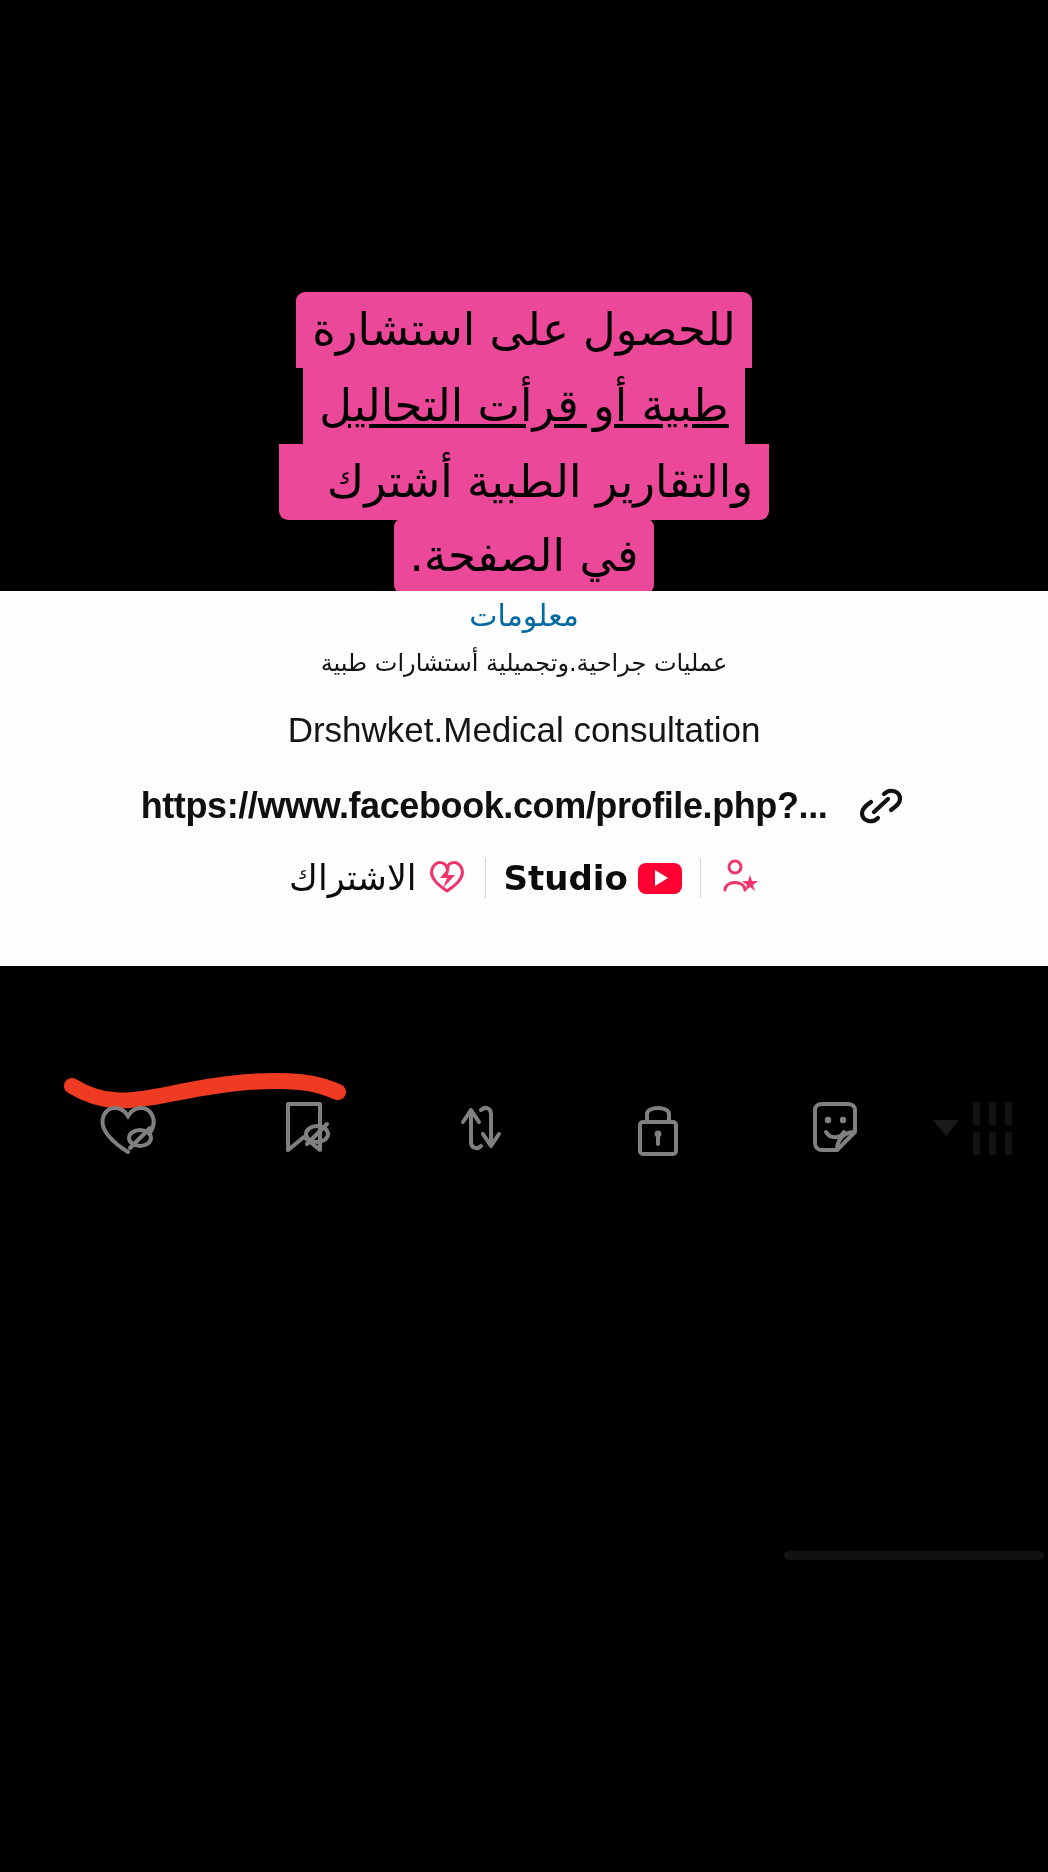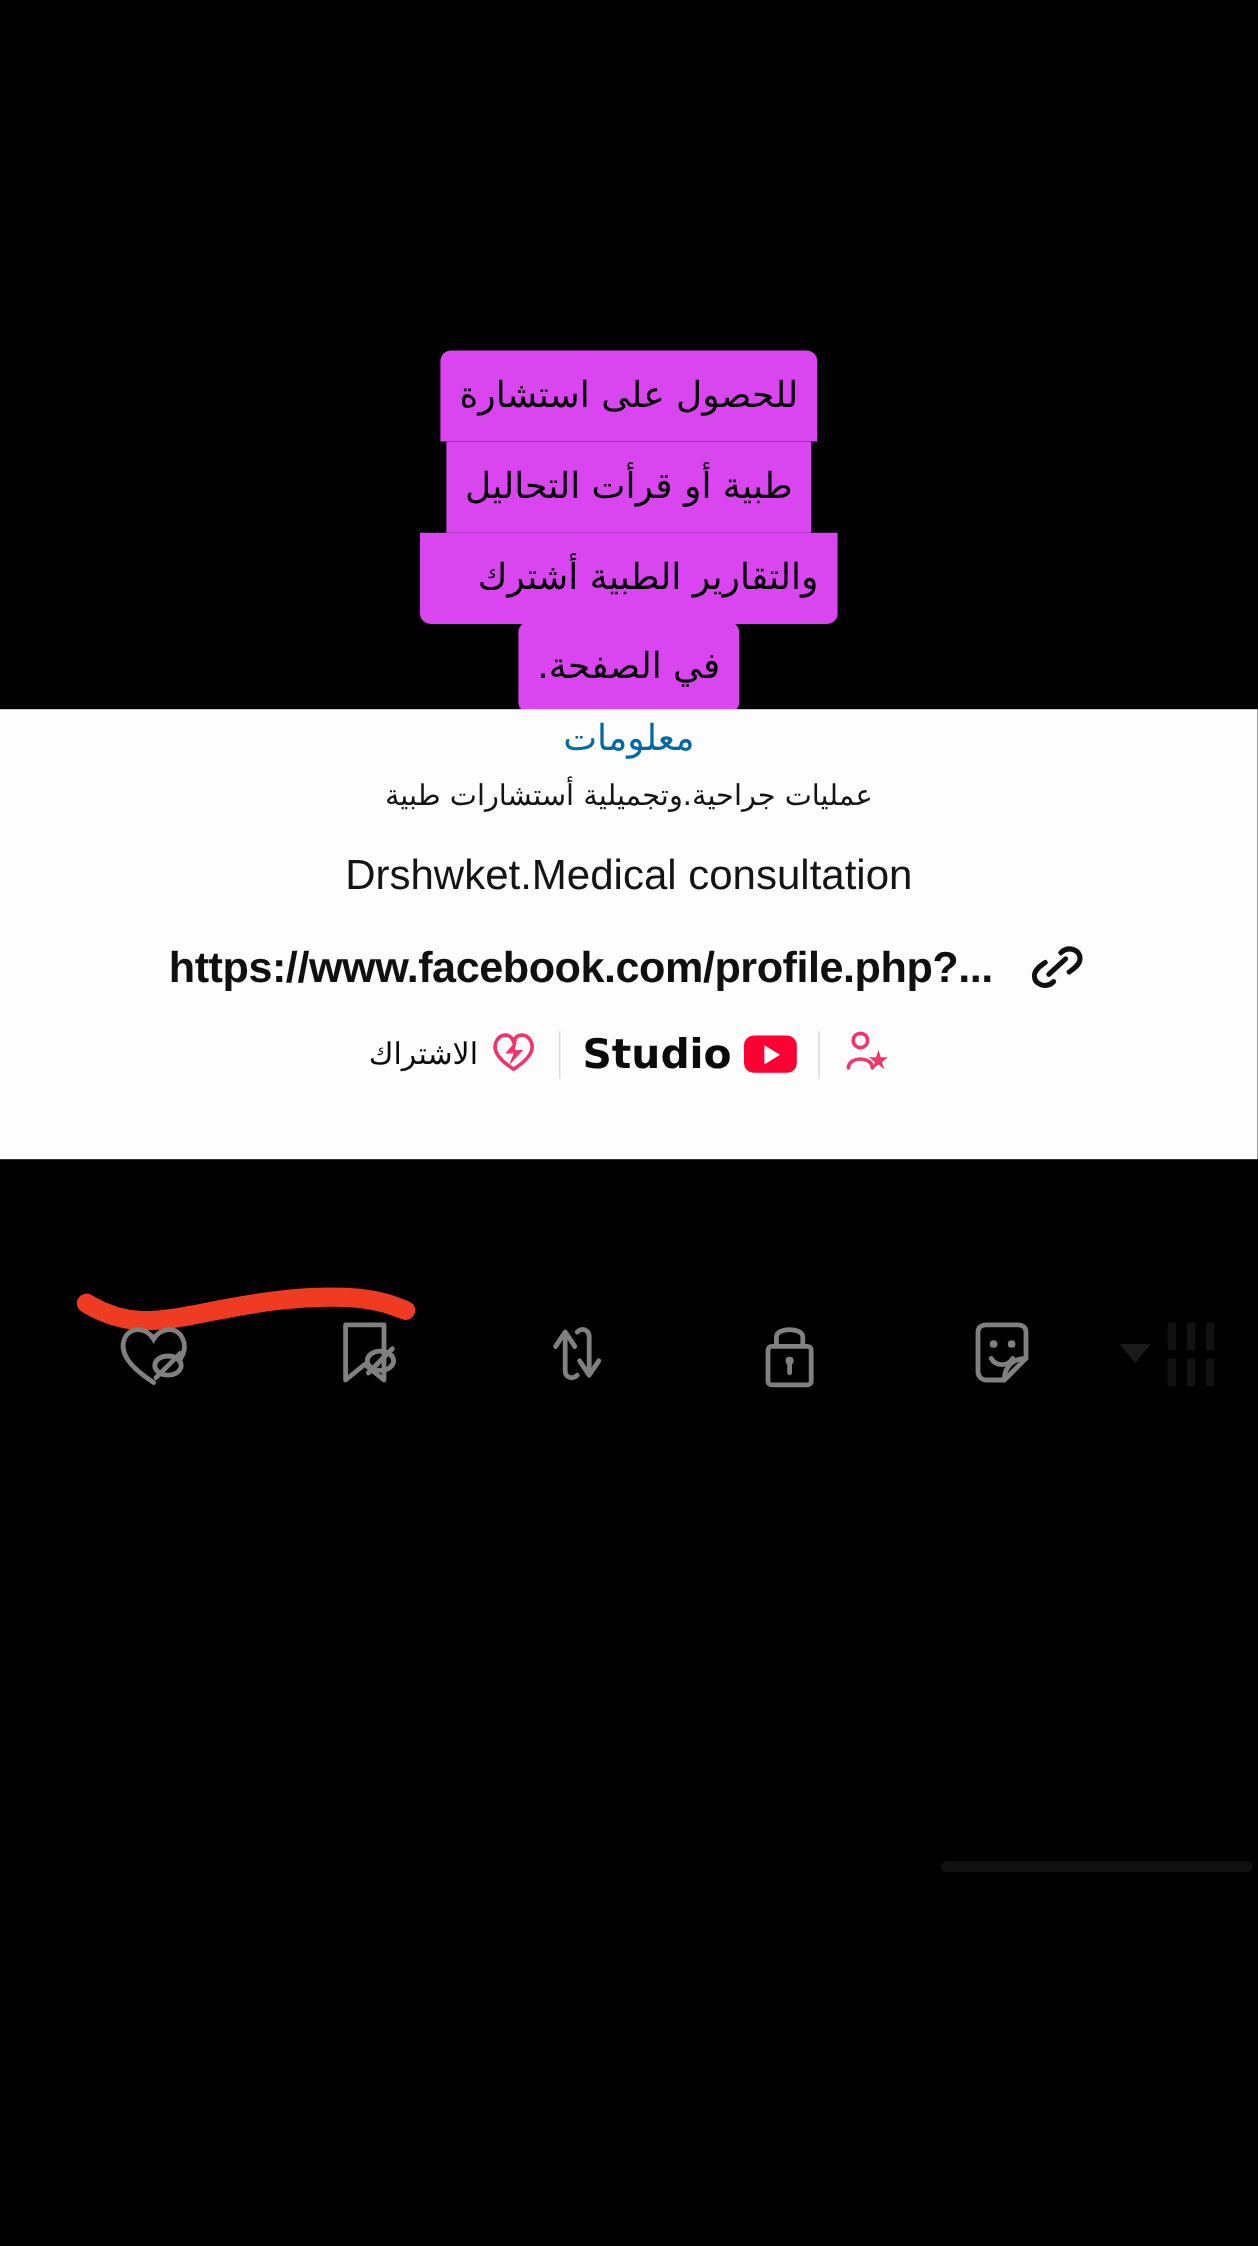--- a/index.html
+++ b/index.html
@@ -27,35 +27,35 @@
     position: absolute;
     left: 0;
     right: 0;
     top: 292px;
     display: flex;
     flex-direction: column;
     align-items: center;
     pointer-events: none;
   }
   .caption-line {
-    background: #d946ef;
+    background: #ec4899;
     color: #000000;
     direction: rtl;
     unicode-bidi: bidi-override;
     font-family: "DejaVu Sans", "Liberation Sans", sans-serif;
-    font-size: 30px;
+    font-size: 45px;
     line-height: 76px;
     font-weight: 400;
     padding: 0 16px;
     white-space: nowrap;
     border-radius: 9px;
     margin: 0;
   }
   .caption-line.l1 { border-radius: 9px 9px 0 0; }
-  .caption-line.l2 { border-radius: 0; }
+  .caption-line.l2 { border-radius: 0; text-decoration: underline; }
   .caption-line.l3 { border-radius: 0 0 9px 9px; padding-left: 48px; }
   .caption-line.l4 {
     border-radius: 9px;
     margin-top: -2px;
   }
 
   
   #info-panel {
     position: absolute;
     left: 0;
@@ -127,21 +127,21 @@
     white-space: nowrap;
   }
   .shortcut-label {
     font-family: "DejaVu Sans", "Liberation Sans", sans-serif;
     font-size: 34px;
     font-weight: 700;
     color: #0b0b0b;
   }
   .shortcut-label.ar {
     direction: rtl;
-    font-size: 25px;
+    font-size: 35px;
     font-weight: 400;
   }
   .divider {
     width: 1px;
     height: 40px;
     background: #d4d4d4;
   }
   .yt-badge {
     width: 44px;
     height: 31px;

